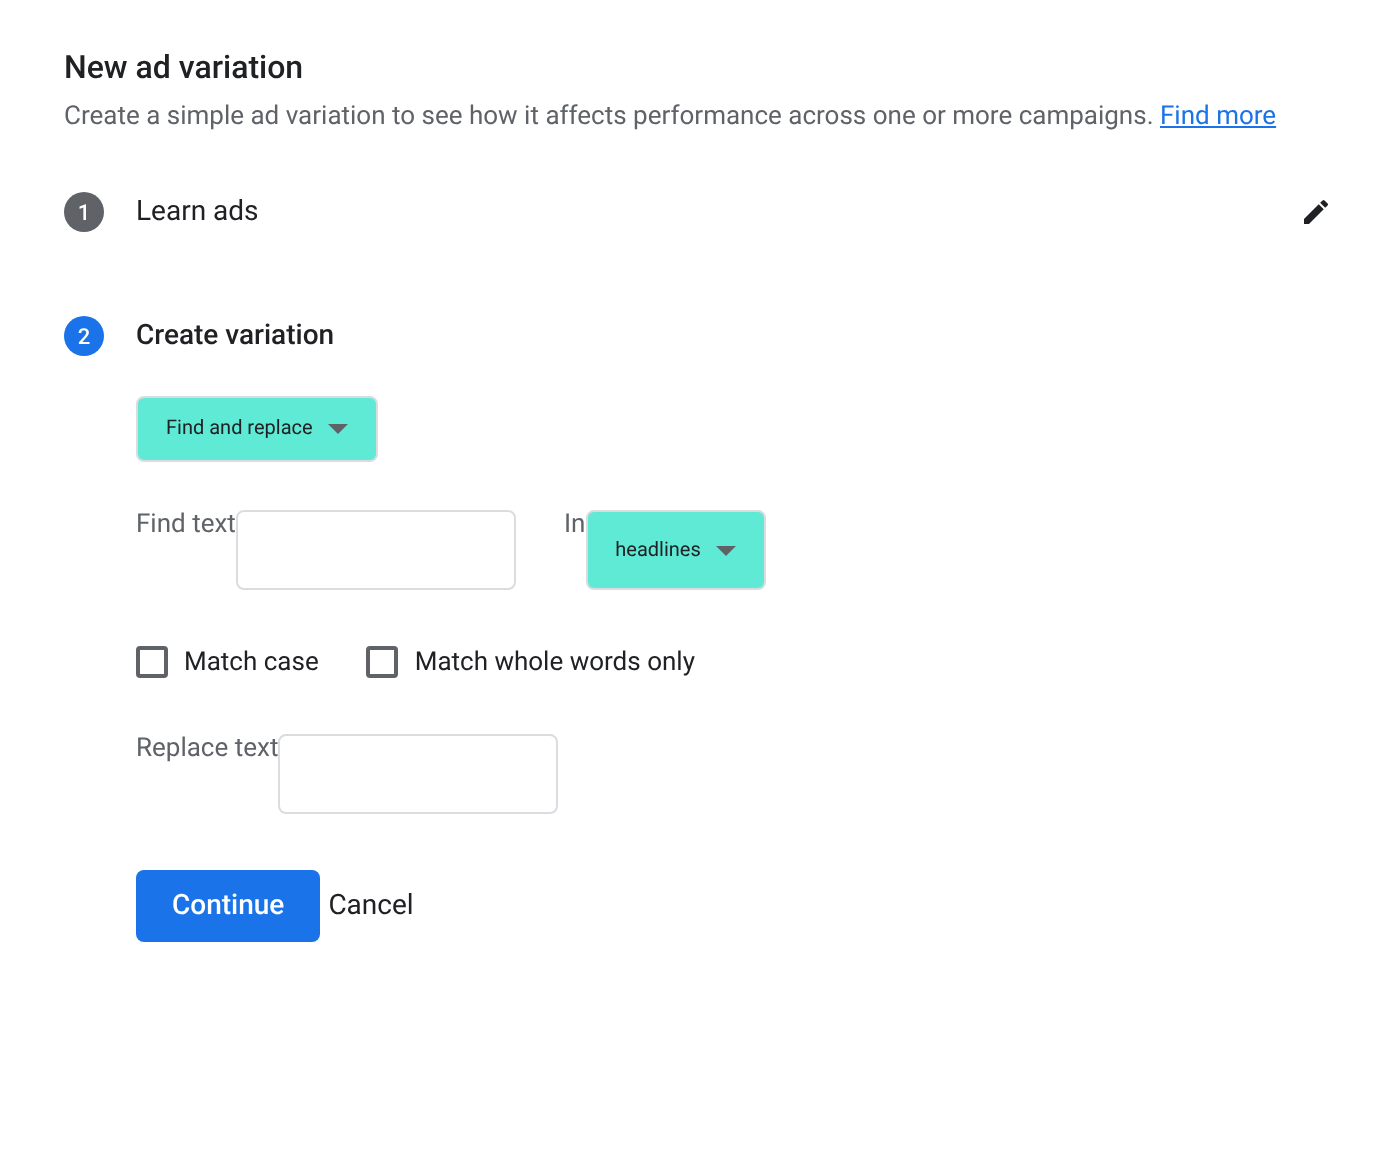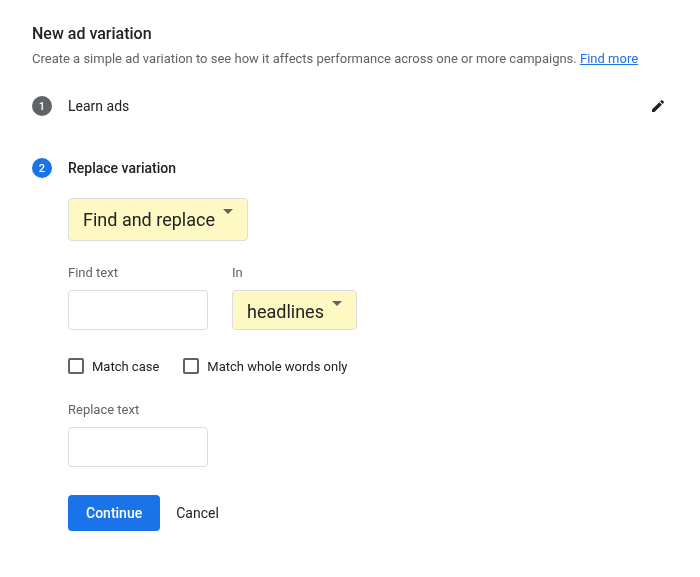--- a/index.html
+++ b/index.html
@@ -79,40 +79,41 @@
       padding-top: 14px;
       padding-bottom: 20px;
     }
     .step-description {
       font-size: 13px;
       color: #5f6368;
       margin-bottom: 20px;
     }
     .select-box {
       display: inline-flex;
+      align-items: center;
       border: 1px solid #dadce0;
       border-radius: 4px;
       padding: 10px 14px;
-      font-size: 18px;
-      color: #202124;
-      cursor: pointer;
-      background: #fef9c3;
+      font-size: 10px;
+      color: #202124;
+      cursor: pointer;
+      background: #5eead4;
       gap: 8px;
     }
     .select-box .caret {
       display: inline-flex;
     }
     .field-row {
       display: flex;
       gap: 24px;
       margin-top: 24px;
     }
     .field-group {
       display: flex;
-      flex-direction: column;
+      flex-direction: row;
     }
     .field-label {
       font-size: 13px;
       color: #5f6368;
       margin-bottom: 10px;
     }
     .text-input {
       border: 1px solid #dadce0;
       border-radius: 4px;
       padding: 10px 12px;
@@ -139,21 +140,21 @@
       border: 2px solid #5f6368;
       border-radius: 2px;
       flex-shrink: 0;
     }
     .checkbox-label {
       font-size: 13px;
       color: #202124;
     }
     .button-row {
       display: flex;
-      gap: 16px;
+      gap: 4px;
       margin-top: 28px;
       align-items: center;
     }
     .btn-primary {
       background: #1a73e8;
       color: #fff;
       border: none;
       border-radius: 4px;
       padding: 10px 18px;
       font-size: 14px;
@@ -188,21 +189,21 @@
     <svg width="16" height="16" viewBox="0 0 24 24" fill="#202124">
         <path d="M3 17.25V21h3.75L17.81 9.94l-3.75-3.75L3 17.25zM20.71 7.04a1 1 0 0 0 0-1.41l-2.34-2.34a1 1 0 0 0-1.41 0l-1.83 1.83 3.75 3.75 1.83-1.83z"></path>
       </svg>
   </div>
 </div>
 
 <div class="spacer"></div>
 
 <div class="step-row">
   <div class="step-badge blue">2</div>
-  <div class="step-title active">Replace variation</div>
+  <div class="step-title active">Create variation</div>
 </div>
 
 <div class="step-content">
 
   <div class="select-box">
     <span>Find and replace</span>
     <span class="caret">
       <svg width="10" height="5" viewBox="0 0 10 5">
           <path d="M0 0l5 5 5-5z" fill="#5f6368"></path>
         </svg>

